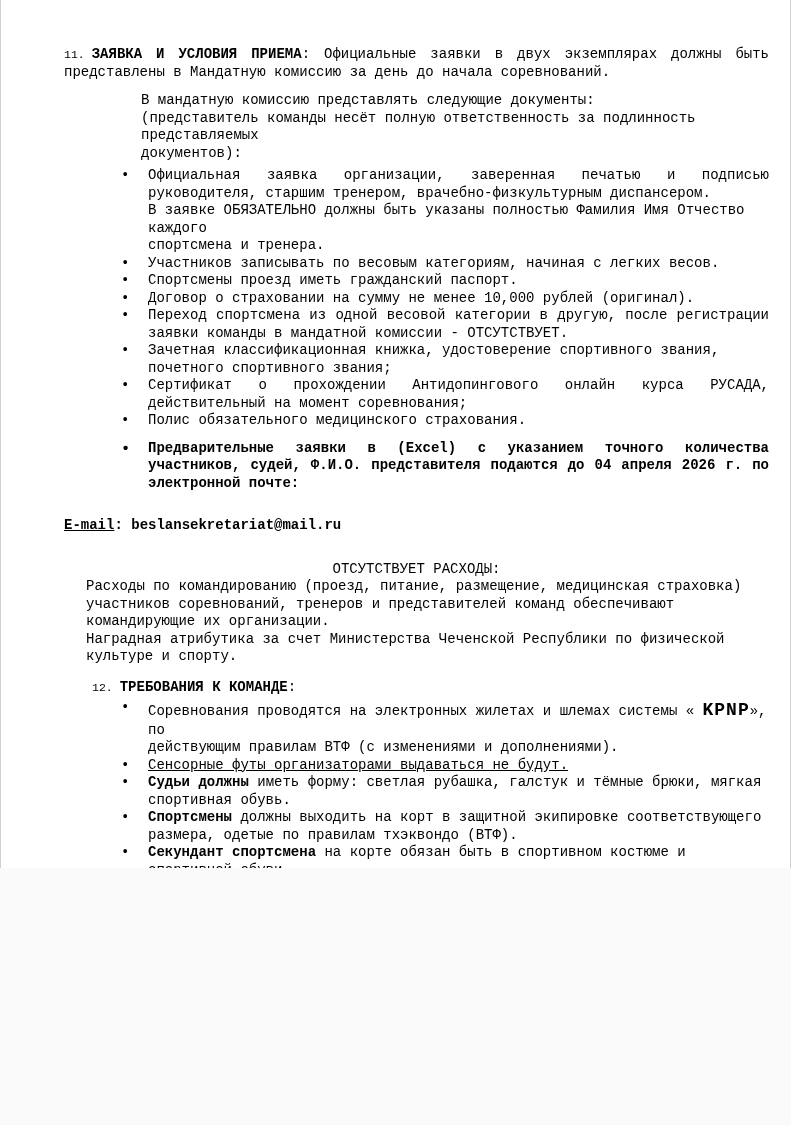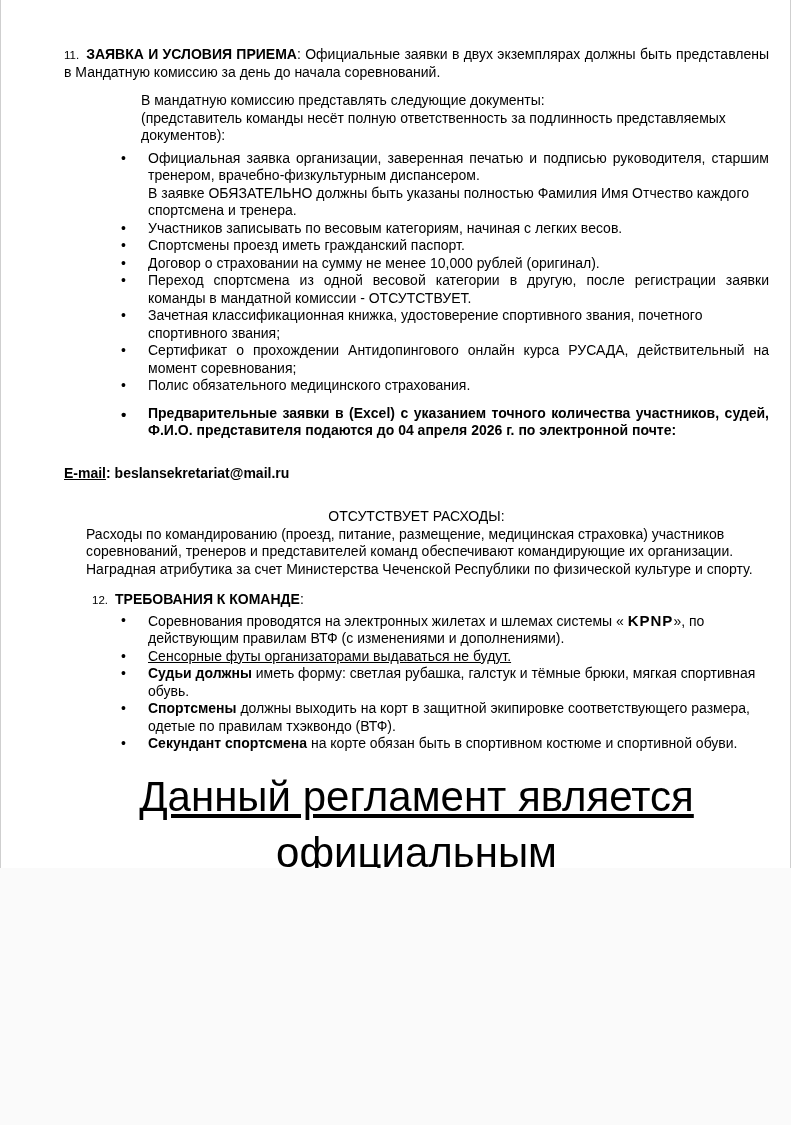--- a/index.html
+++ b/index.html
@@ -6,21 +6,21 @@
     margin: 0;
     padding: 0;
     background: #fafafa;
   }
   .sheet {
     position: relative;
     width: 791px;
     height: 868px;
     background: #737373;
     overflow: hidden;
-    font-family: Liberation Sans, sans-serif;
+    font-family: Liberation Mono, monospace;
     color: #000;
   }
   .page {
     position: absolute;
     left: 0;
     top: 0;
     width: 789px;
     height: 1103px;
     background: #ffffff;
     border-left: 1px solid #cfcfcf;
@@ -83,21 +83,21 @@
   }
   .finance-para {
     margin-left: 22px;
   }
   .sec12-heading {
     margin-top: 13px;
     margin-bottom: 3px;
     margin-left: 28px;
   }
   .kpnp {
-    font-size: 15px;
+    font-size: 18px;
     letter-spacing: 1px;
   }
   .footer-statement {
     margin-top: 16px;
     text-align: center;
     font-size: 42px;
     line-height: 1.35;
     text-decoration: underline;
   }
 </style>

